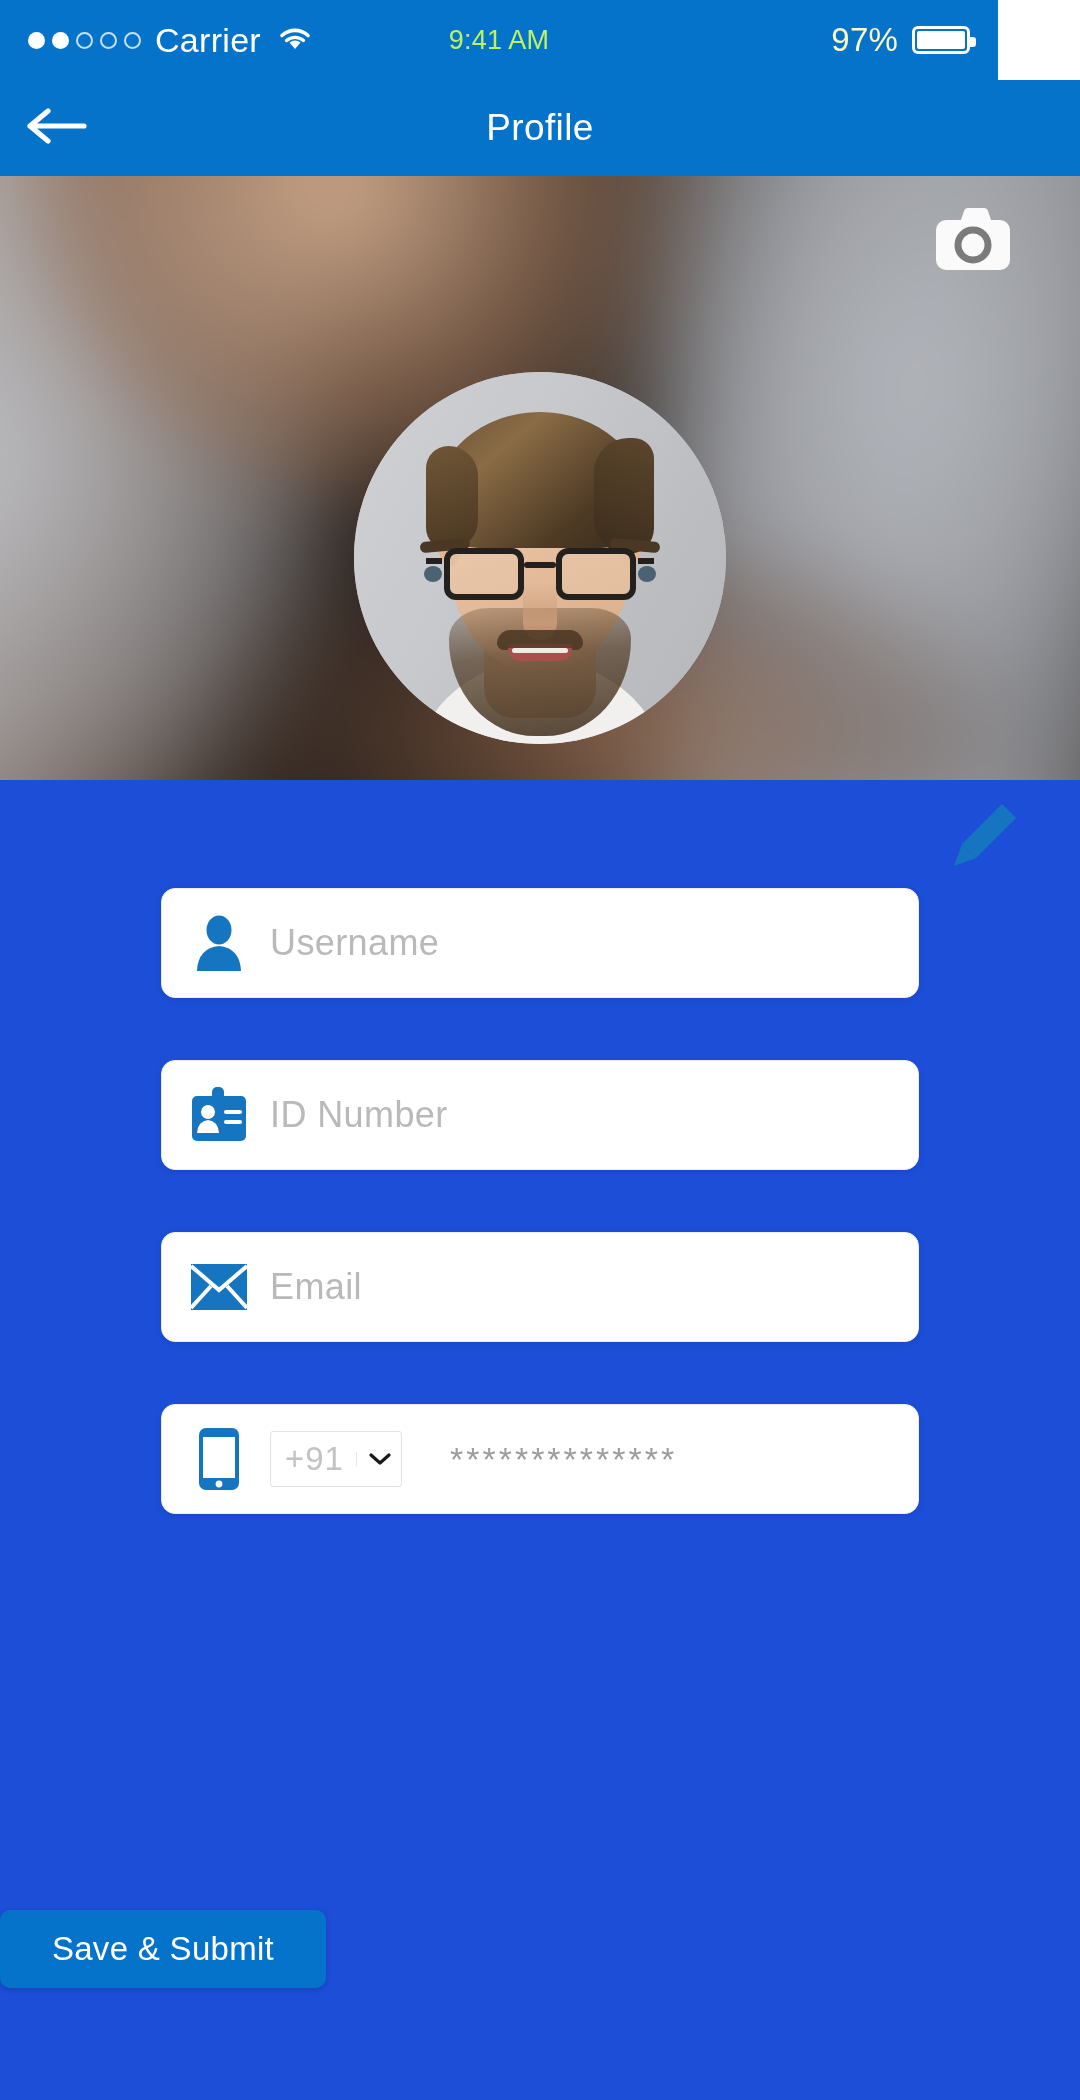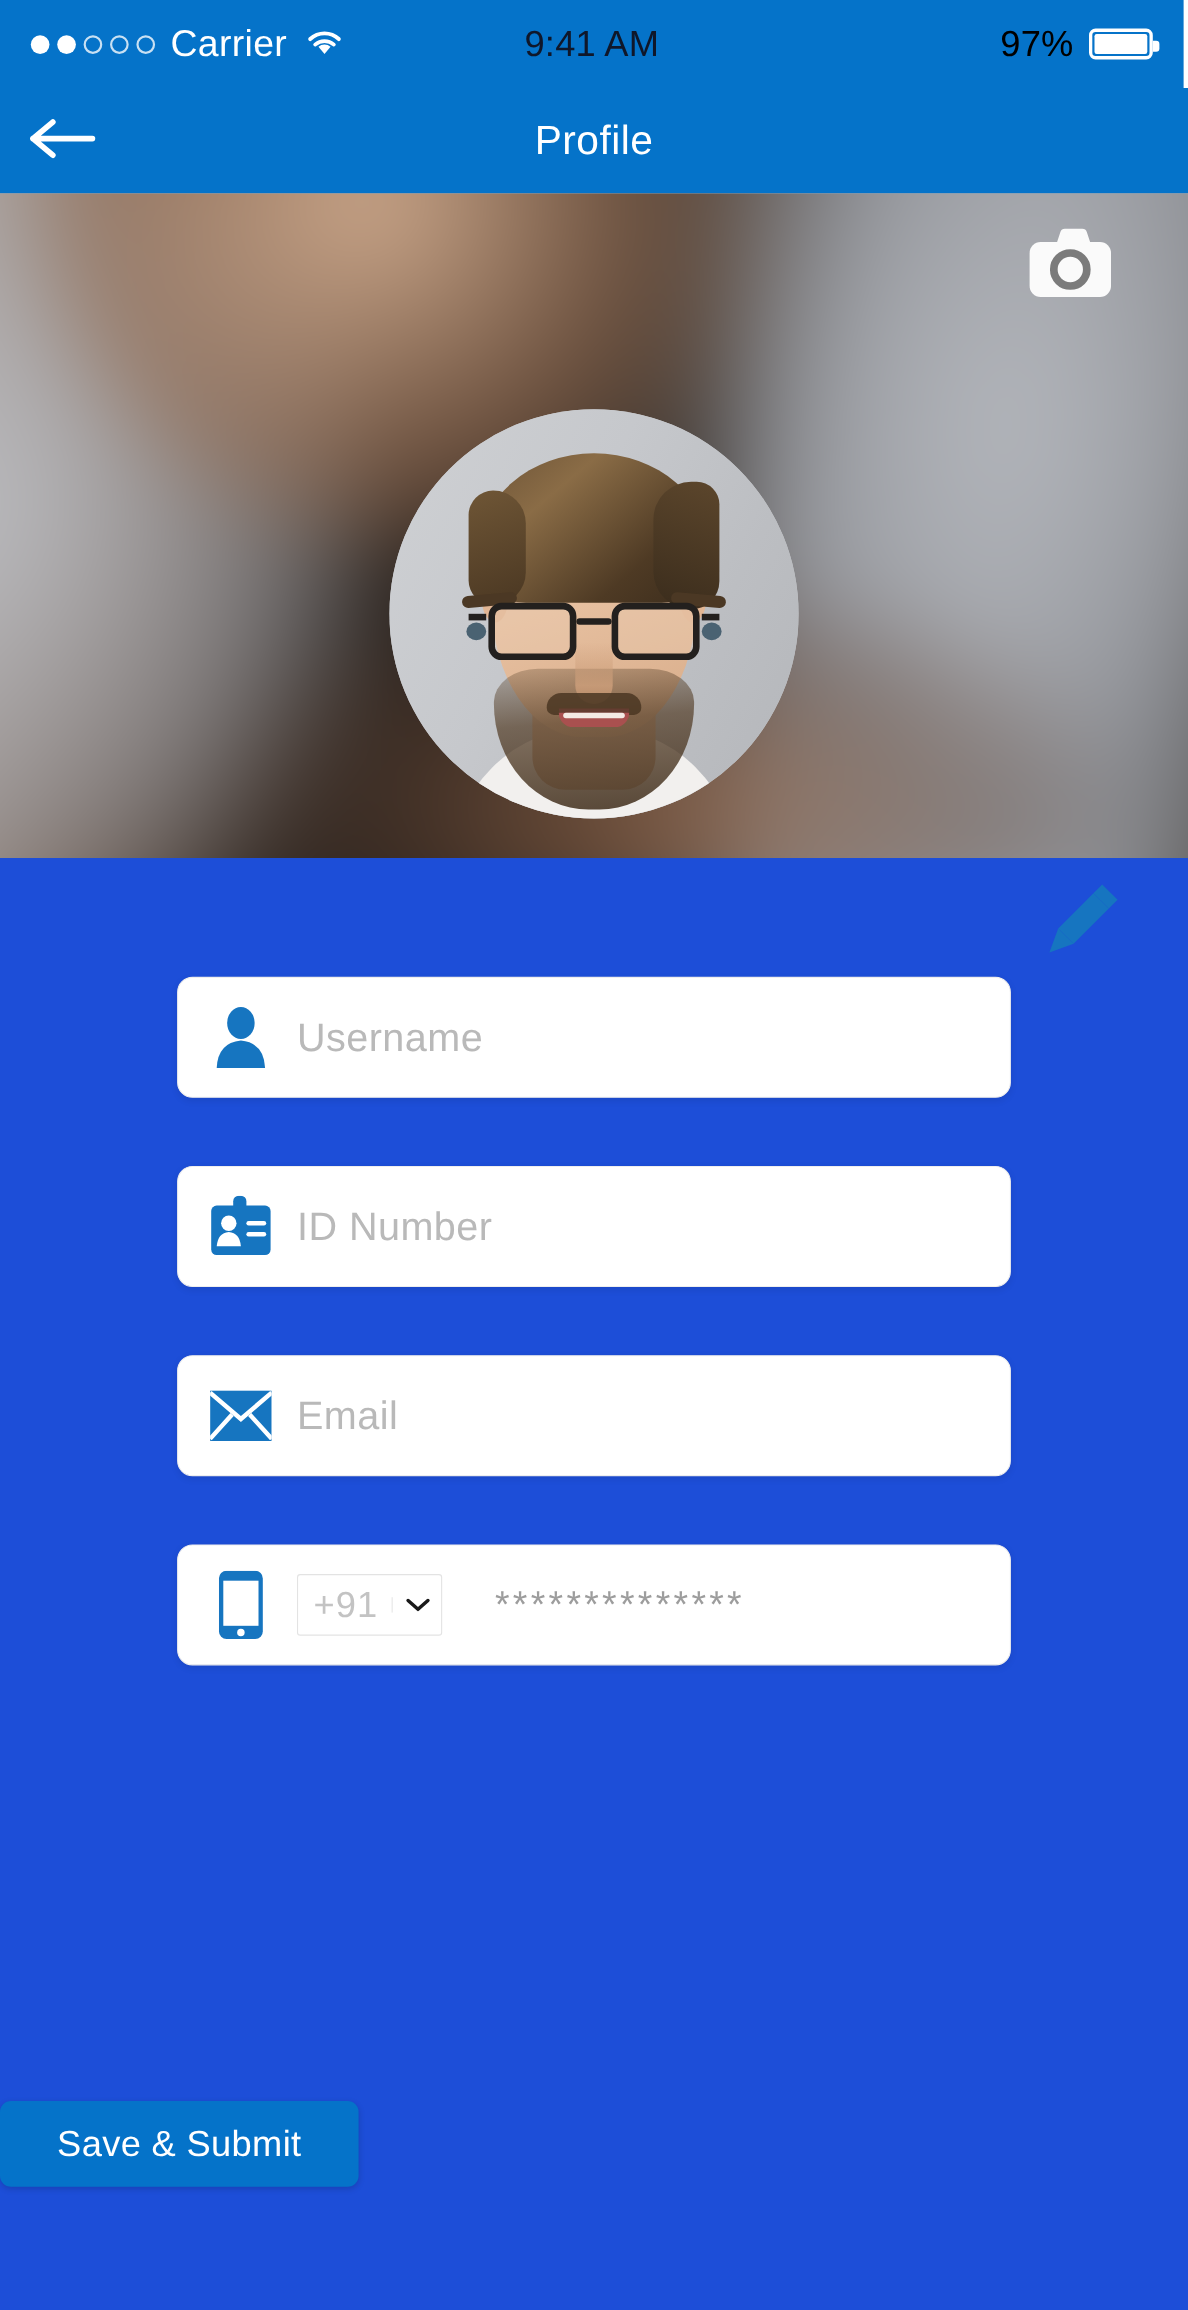--- a/index.html
+++ b/index.html
@@ -16,21 +16,21 @@
     width: 1080px;
     height: 2100px;
     overflow: hidden;
     background: #ffffff;
   }
 
   
   .statusbar {
     position: absolute;
     left: 0; top: 0;
-    width: 1076px;
+    width: 998px;
     height: 80px;
     background: #0573c9;
     display: flex;
     align-items: center;
     box-sizing: border-box;
     padding: 0 28px;
   }
   .sb-left {
     display: flex;
     align-items: center;
@@ -56,26 +56,26 @@
     box-sizing: border-box;
   }
   .dot.filled { background: #ffffff; }
   .dot.empty { background: transparent; border: 2.5px solid rgba(255,255,255,0.78); }
   .carrier {
     color: #ffffff;
     font-size: 34px;
     letter-spacing: 0.3px;
   }
   .clock {
-    color: #0f172a;
-    font-size: 33px;
+    color: #bef264;
+    font-size: 27px;
     letter-spacing: 0.2px;
   }
   .batt-pct {
-    color: #000000;
+    color: #fef9c3;
     font-size: 33px;
     letter-spacing: 0.2px;
   }
   .batt {
     position: relative;
     width: 58px; height: 28px;
     border: 3px solid #ffffff;
     border-radius: 6px;
     box-sizing: border-box;
     background: transparent;

